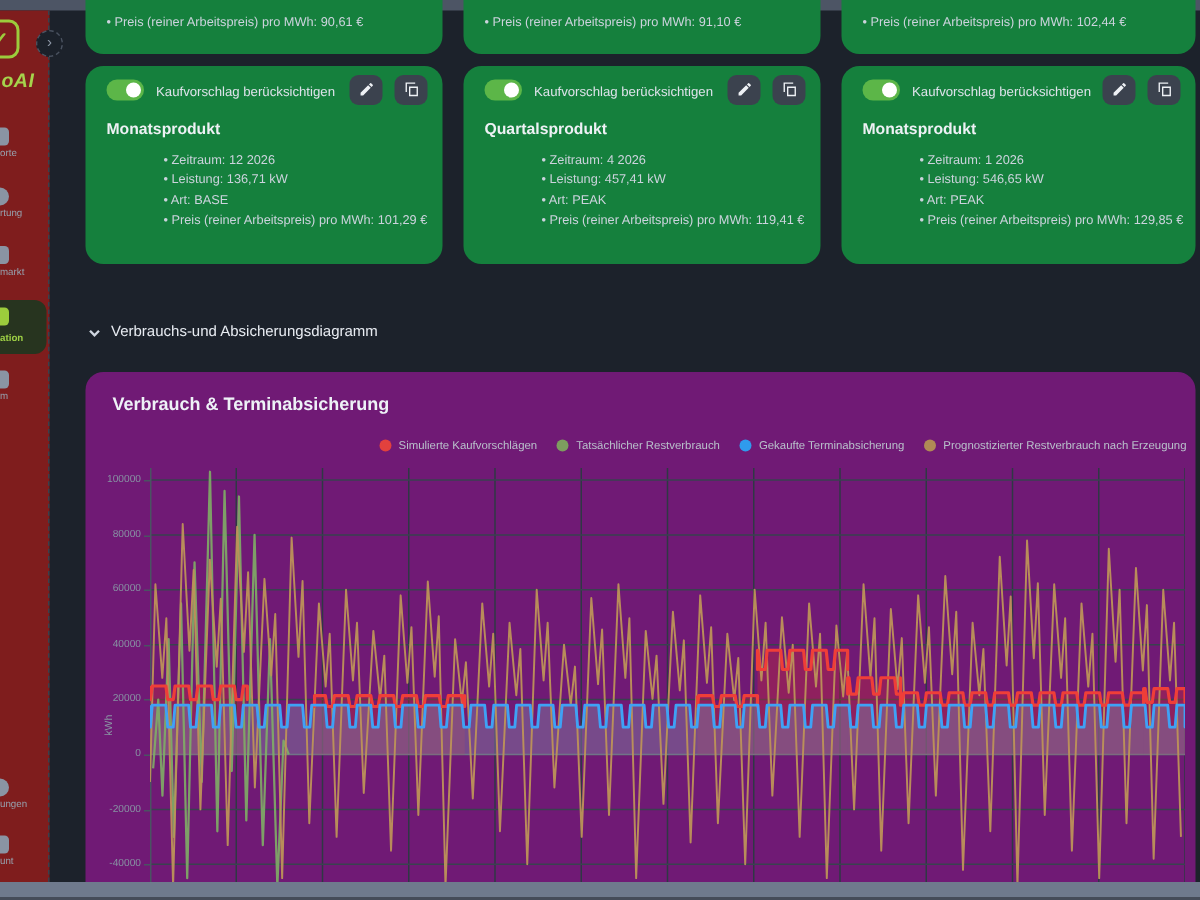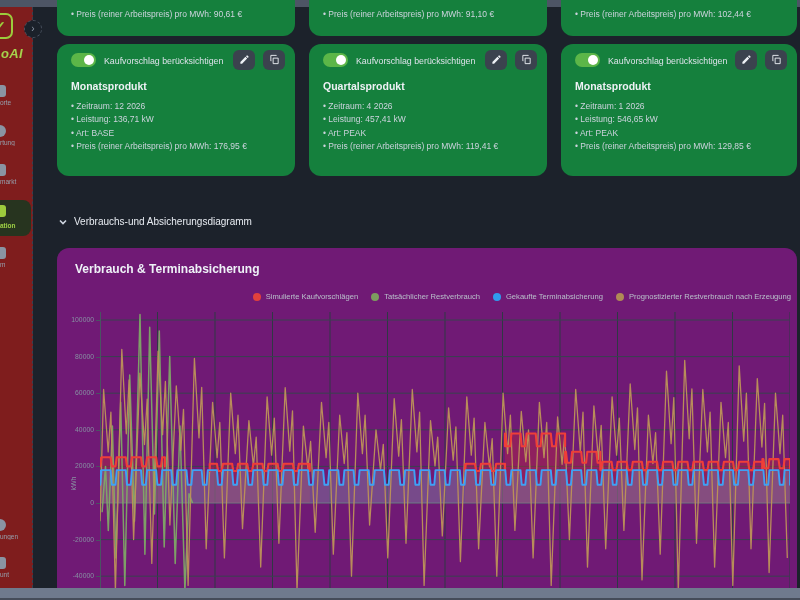--- a/index.html
+++ b/index.html
@@ -31,21 +31,21 @@
   .prod-card{top:44px;height:132px;}
   .toggle{position:absolute;left:14px;top:9px;width:25px;height:14px;border-radius:8px;background:#5cb648;}
   .toggle .knob{position:absolute;right:2px;top:2px;width:10px;height:10px;border-radius:50%;background:#fff;}
   .toggle-label{position:absolute;left:47px;top:12px;font-size:8.8px;color:#dde2ea;white-space:nowrap;}
   .icon-btn{position:absolute;top:6px;width:22px;height:20px;background:#3b424e;border-radius:6px;color:#eef1f5;text-align:center;}
   .icon-btn.pencil{right:40px;}
   .icon-btn.copy{right:10px;}
   .icon-btn svg{margin-top:4px;}
   .prod-title{position:absolute;left:14px;top:36px;font-size:10.5px;font-weight:bold;color:#eef1f5;}
   .bullets{position:absolute;left:14px;top:56px;right:6px;margin:0;padding:0;list-style:none;}
-  .bullets li{font-size:8.5px;color:#ccd3dd;line-height:13.4px;white-space:nowrap;overflow:hidden;}
+  .bullets li{font-size:8.5px;color:#ccd3dd;line-height:13.4px;white-space:nowrap;overflow:hidden;margin-left:38px;}
   .bullets li::before{content:"•  ";}
 
   
   .section-header{position:absolute;left:58px;top:215px;height:16px;color:#e8ecf2;}
   .section-chevron{position:absolute;left:0;top:2px;}
   .section-title{position:absolute;left:16px;top:1px;font-size:10px;font-weight:normal;white-space:nowrap;text-align:right;}
 
   
   .chart-card{position:absolute;left:57px;top:248px;width:740px;height:352px;background:#701a75;border-radius:12px 12px 0 0;}
   .chart-title{position:absolute;left:18px;top:14px;font-size:12px;font-weight:bold;color:#eef2f7;}
@@ -119,21 +119,21 @@
           <path fill="#eef1f5" d="M3 17.25V21h3.75L17.8 9.94l-3.75-3.75L3 17.25zM20.7 7a1 1 0 0 0 0-1.4L18.4 3.3a1 1 0 0 0-1.4 0l-1.8 1.8 3.75 3.75L20.7 7z"></path>
         </svg></div>
     <div class="icon-btn copy"><svg width="11" height="11" viewBox="0 0 24 24">
           <path fill="none" stroke="#eef1f5" stroke-width="2" d="M9 9h11v12H9zM5 15H4V3h12v1"></path>
         </svg></div>
     <div class="prod-title">Monatsprodukt</div>
     <ul class="bullets">
       <li>Zeitraum: 12 2026</li>
       <li>Leistung: 136,71 kW</li>
       <li>Art: BASE</li>
-      <li>Preis (reiner Arbeitspreis) pro MWh: 176,95 €</li>
+      <li>Preis (reiner Arbeitspreis) pro MWh: 101,29 €</li>
     </ul>
   </div>
   <div class="card prod-card" style="left:309px;width:238px">
     <div class="toggle">
         <div class="knob"></div>
       </div>
     <div class="toggle-label">Kaufvorschlag berücksichtigen</div>
     <div class="icon-btn pencil"><svg width="11" height="11" viewBox="0 0 24 24">
           <path fill="#eef1f5" d="M3 17.25V21h3.75L17.8 9.94l-3.75-3.75L3 17.25zM20.7 7a1 1 0 0 0 0-1.4L18.4 3.3a1 1 0 0 0-1.4 0l-1.8 1.8 3.75 3.75L20.7 7z"></path>
         </svg></div>

